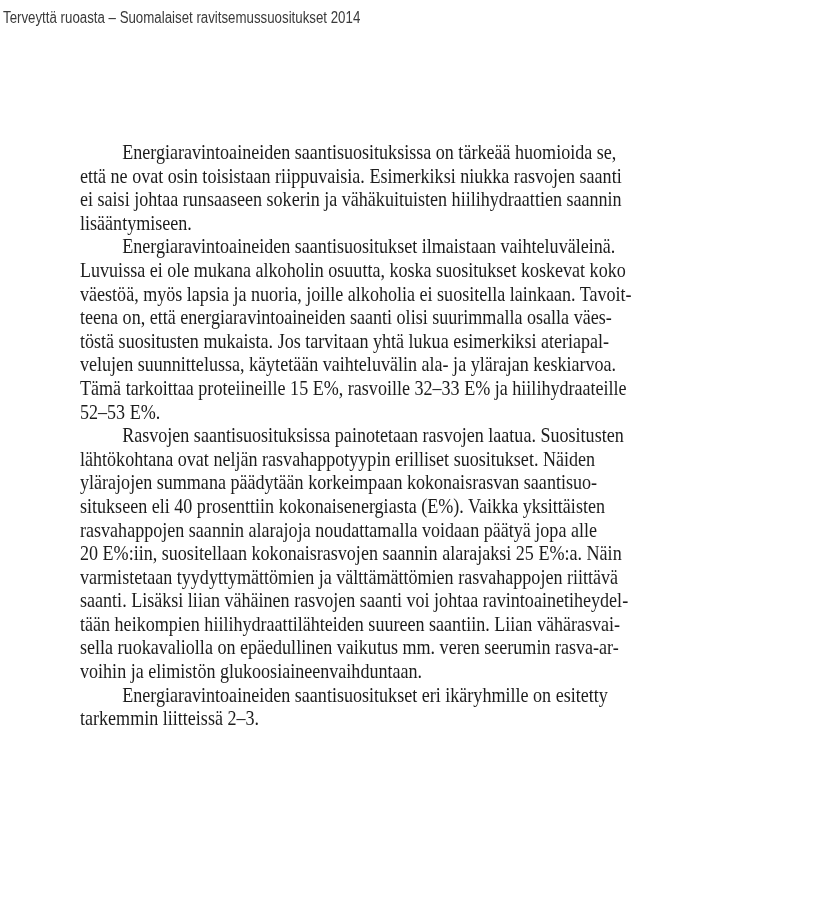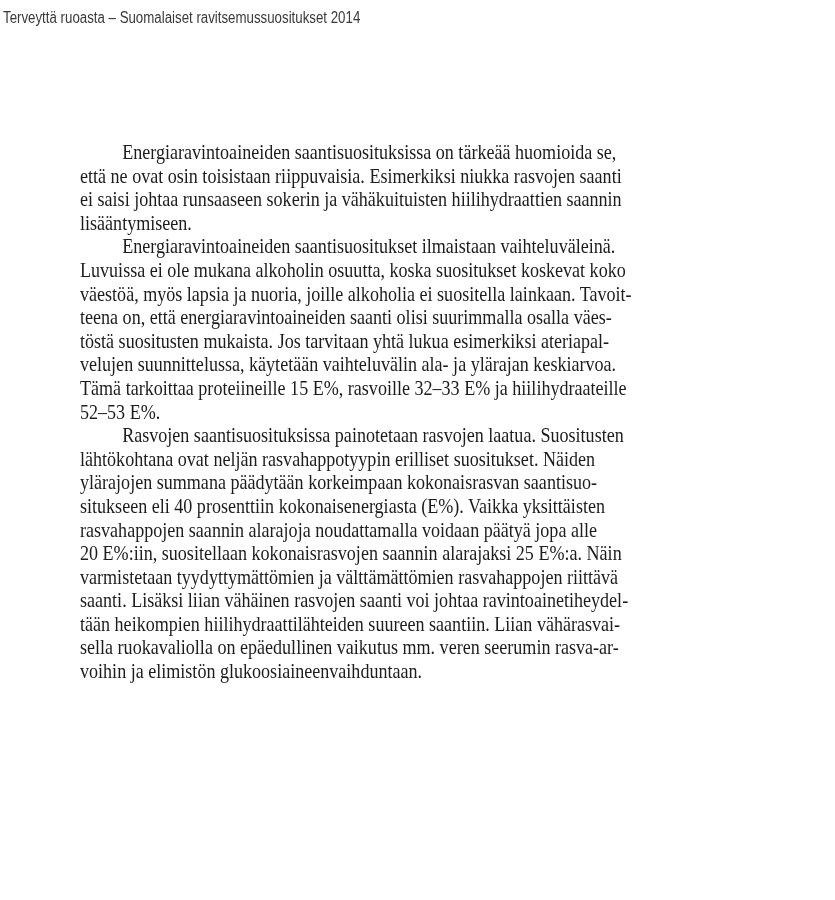--- a/index.html
+++ b/index.html
@@ -57,13 +57,17 @@
     <div class="line">rasvahappojen saannin alarajoja noudattamalla voidaan päätyä jopa alle</div>
     <div class="line">20 E%:iin, suositellaan kokonaisrasvojen saannin alarajaksi 25 E%:a. Näin</div>
     <div class="line">varmistetaan tyydyttymättömien ja välttämättömien rasvahappojen riittävä</div>
     <div class="line">saanti. Lisäksi liian vähäinen rasvojen saanti voi johtaa ravintoainetiheydel-</div>
     <div class="line">tään heikompien hiilihydraattilähteiden suureen saantiin. Liian vähärasvai-</div>
     <div class="line">sella ruokavaliolla on epäedullinen vaikutus mm. veren seerumin rasva-ar-</div>
     <div class="line">voihin ja elimistön glukoosiaineenvaihduntaan.</div>
   </div>
 
 
+  <div>
+    <div class="line indent">Energiaravintoaineiden saantisuositukset eri ikäryhmille on esitetty</div>
+    <div class="line">tarkemmin liitteissä 2–3.</div>
+  </div>
 </div>
 
 </body></html>

